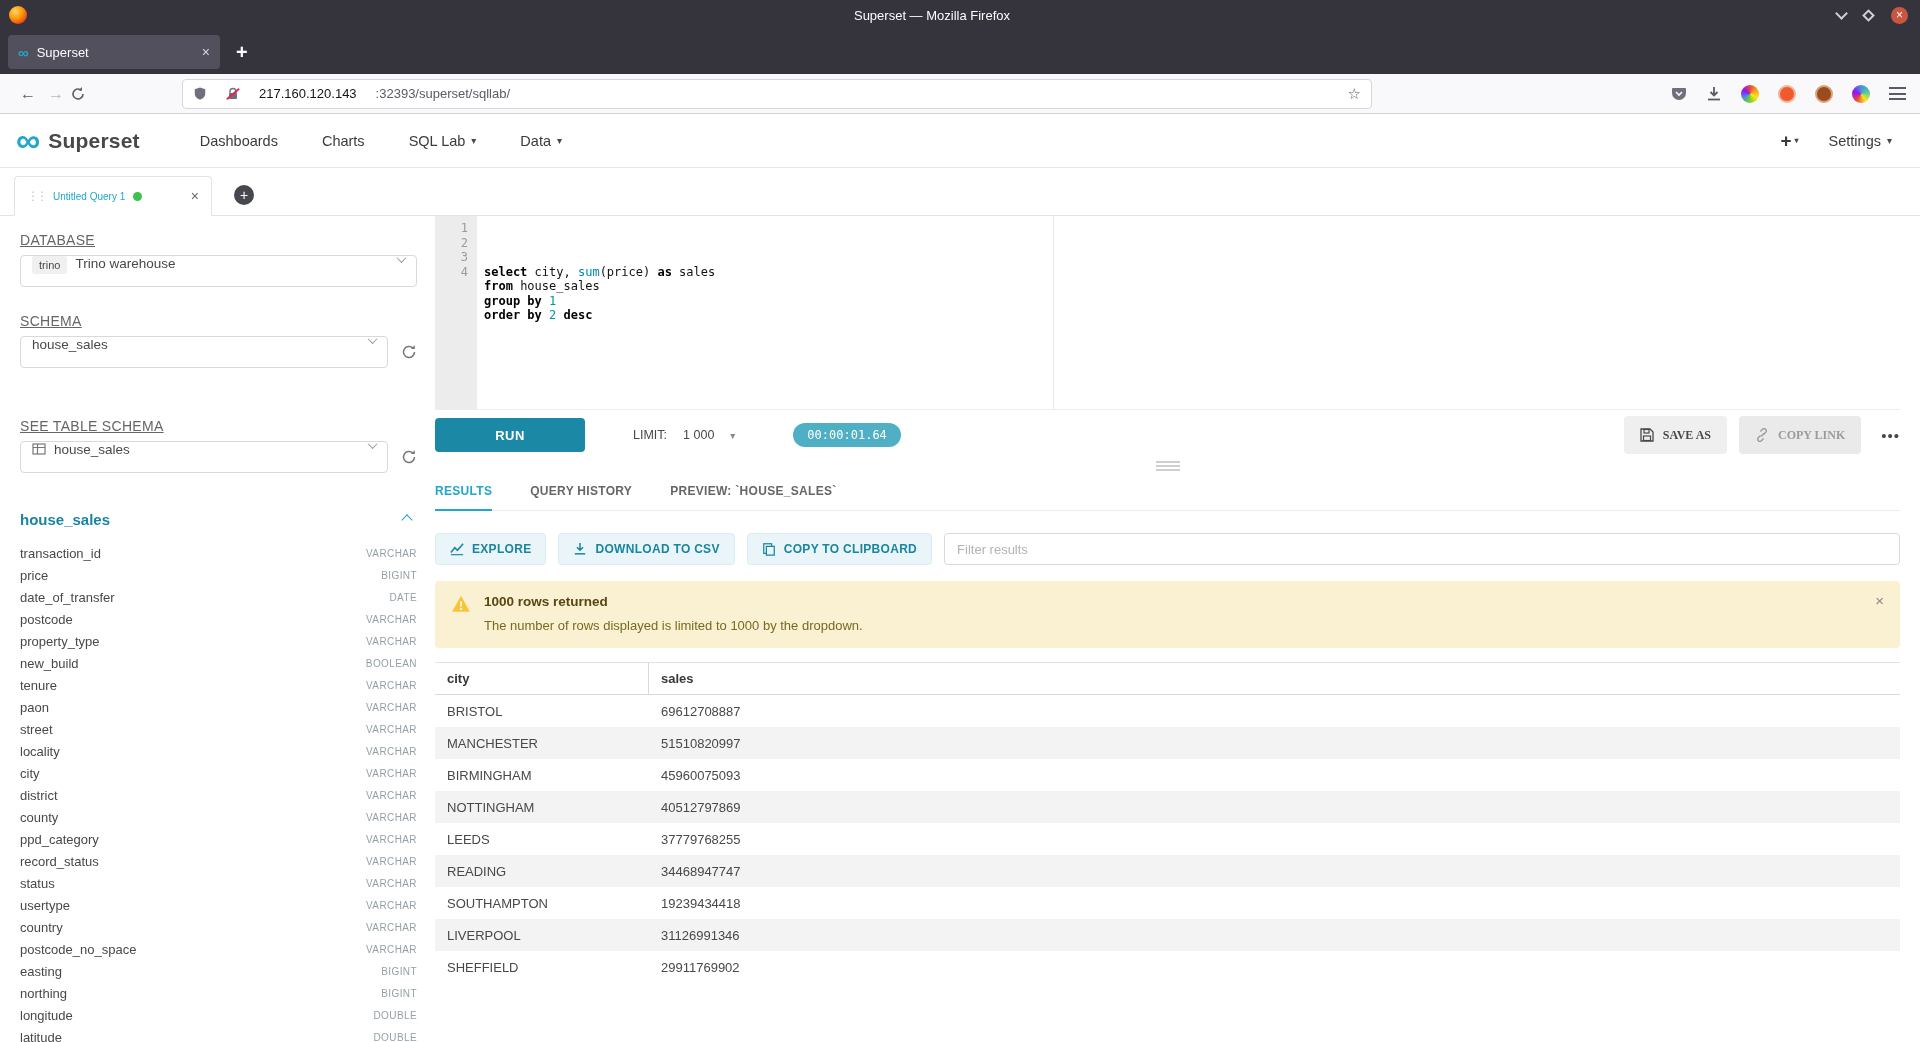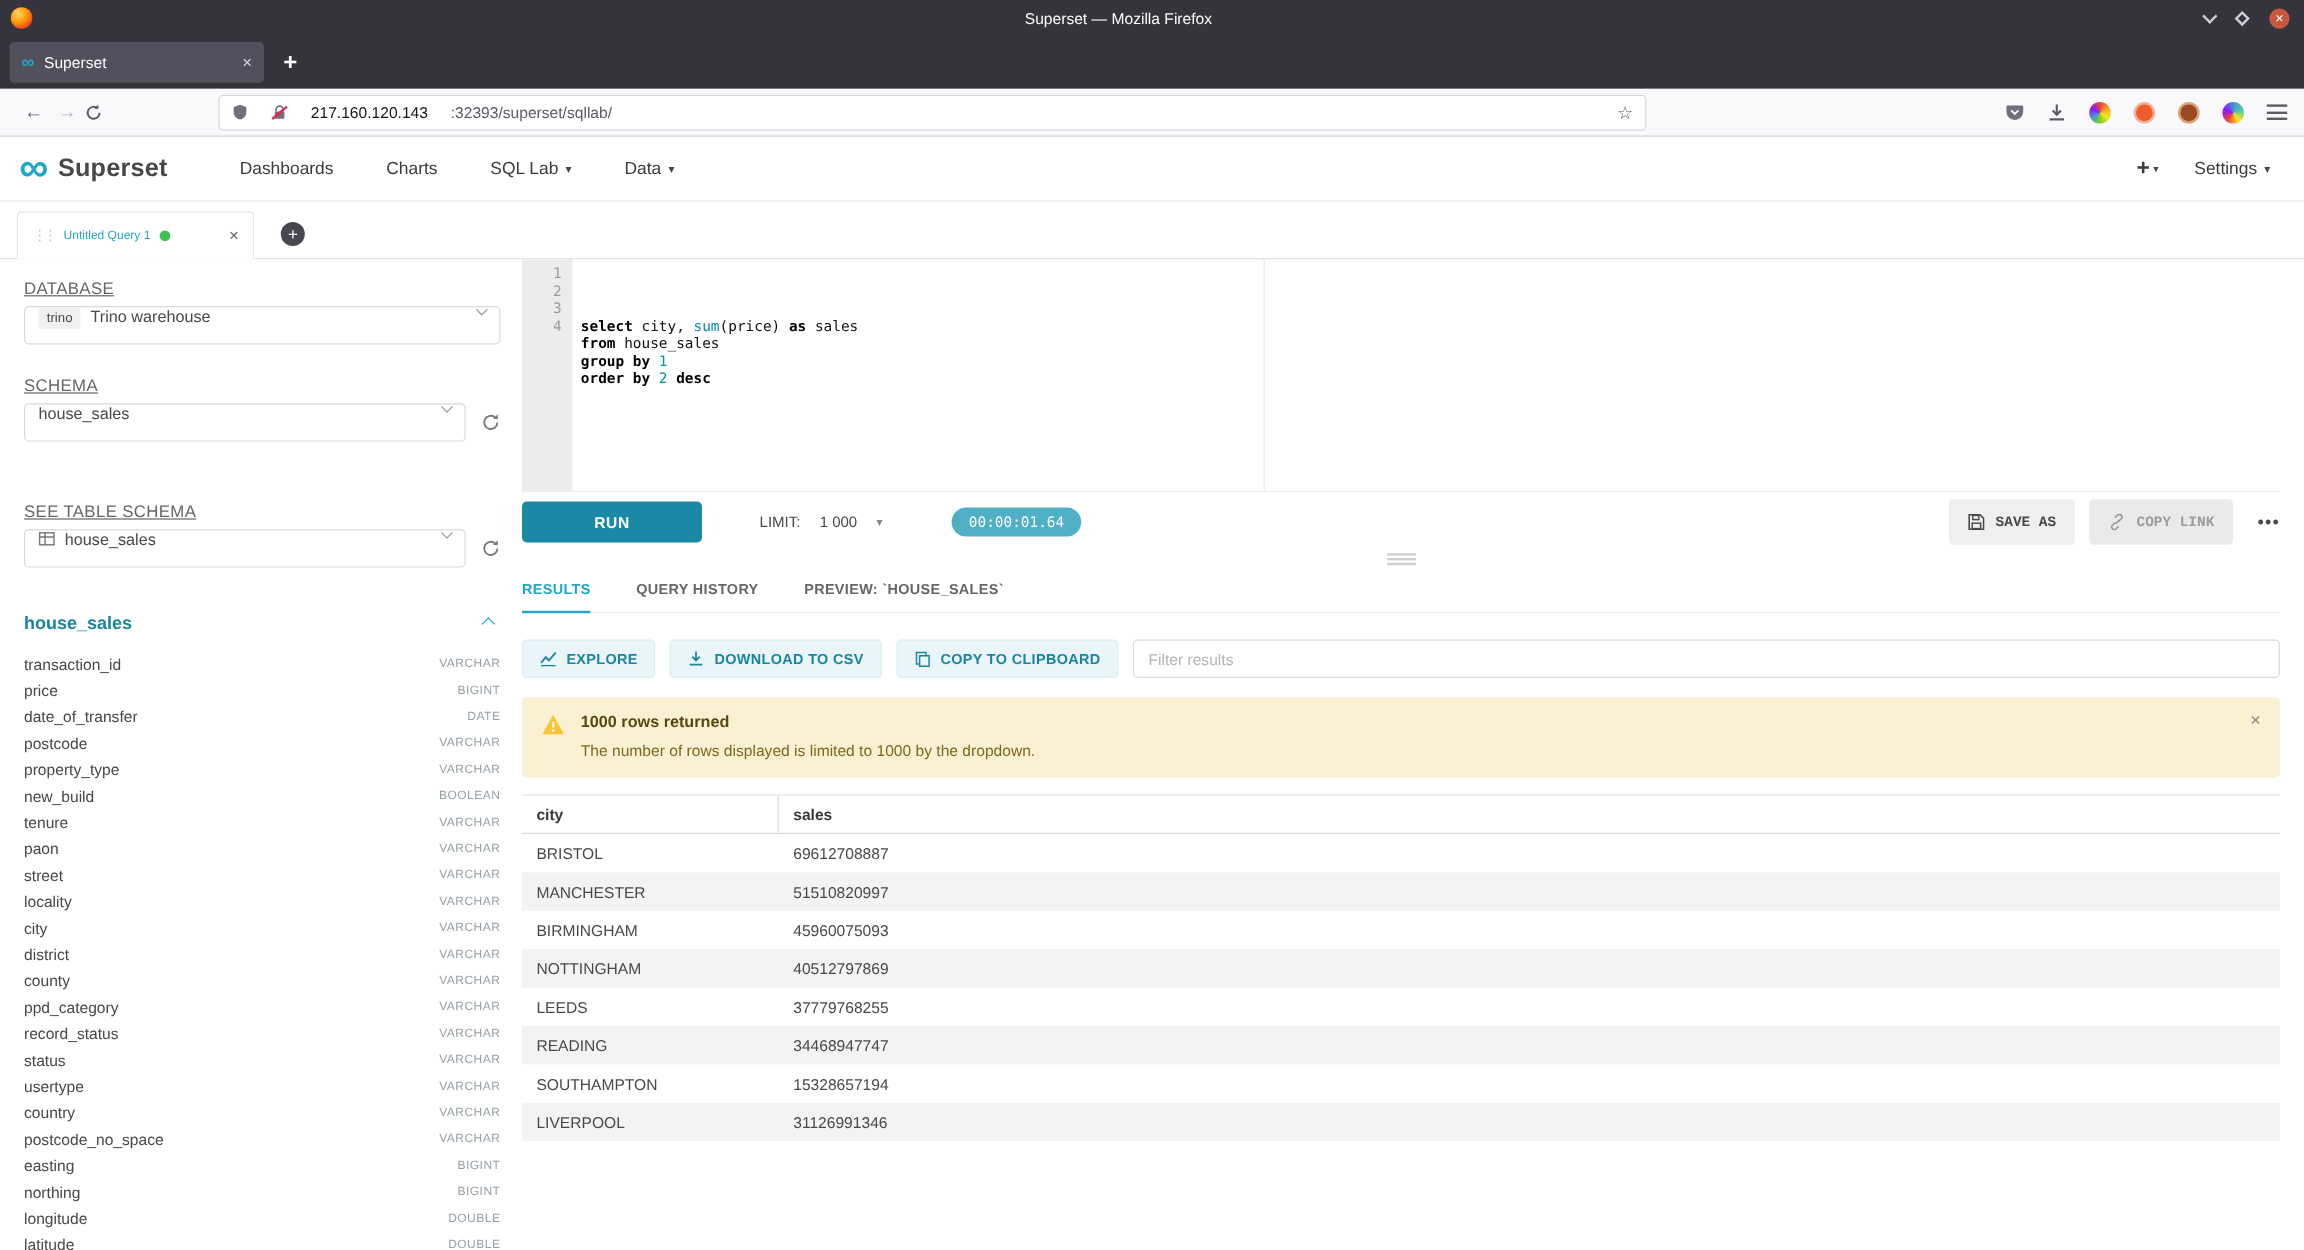--- a/index.html
+++ b/index.html
@@ -87,21 +87,21 @@
   .tok-fn { color:#0086b3; }
   .tok-num { color:#099; }
   .print-margin { position:absolute; left:576px; top:0; bottom:0; width:1px; background:#e8e8e8; }
   
   .run-toolbar { height:50px; display:flex; align-items:center; }
   .run-btn { width:150px; height:34px; background:#1b89a5; color:#fff; border:none; border-radius:4px; font-size:13px; font-weight:bold; letter-spacing:.5px; font-family:inherit; }
   .limit { margin-left:48px; display:flex; align-items:center; gap:16px; font-size:12.5px; color:#484848; }
   .limit .caret { color:#888; }
   .timer { margin-left:58px; background:#4fb0c5; color:#fff; font-family:"DejaVu Sans Mono", monospace; font-size:12px; padding:5px 14px; border-radius:14px; }
   .rt-right { margin-left:auto; display:flex; align-items:center; gap:12px; }
-  .btn-gray { height:38px; background:#efefef; border:none; border-radius:4px; display:flex; align-items:center; gap:9px; padding:0 16px; font-size:12px; font-weight:600; color:#484848; font-family:Liberation Mono, monospace; }
+  .btn-gray { height:38px; background:#efefef; border:none; border-radius:4px; display:flex; align-items:center; gap:9px; padding:0 16px; font-size:12px; font-weight:600; color:#484848; font-family:Liberation Serif, serif; }
   .btn-gray.muted { color:#9b9b9b; background:#eaeaea; }
   .more-dots { font-size:15px; color:#484848; letter-spacing:1px; margin-left:8px; }
   
   .south { flex:1; display:flex; flex-direction:column; }
   .grip { width:24px; margin:1px auto 2px; }
   .grip div { height:2px; background:#cfcfcf; margin-bottom:2px; }
   .result-tabs { display:flex; gap:38px; border-bottom:1px solid #ececec; }
   .rtab { padding:9px 0 11px; font-size:12px; font-weight:600; color:#666; letter-spacing:.3px; }
   .rtab.active { color:#20a7c9; border-bottom:2px solid #20a7c9; margin-bottom:-1px; }
   .actions { display:flex; align-items:center; gap:12px; margin-top:22px; }
@@ -535,28 +535,32 @@
                 <div class="cell-sales">37779768255</div>
               </div>
 
               <div class="rt-row">
                 <div class="cell-city">READING</div>
                 <div class="cell-sales">34468947747</div>
               </div>
 
               <div class="rt-row">
                 <div class="cell-city">SOUTHAMPTON</div>
-                <div class="cell-sales">15328657194</div>
+                <div class="cell-sales">19239434418</div>
               </div>
 
               <div class="rt-row">
                 <div class="cell-city">LIVERPOOL</div>
                 <div class="cell-sales">31126991346</div>
               </div>
 
+              <div class="rt-row">
+                <div class="cell-city">SHEFFIELD</div>
+                <div class="cell-sales">29911769902</div>
+              </div>
 
             </div>
         </div>
 
       </div>
     </div>
   </div>
 </div>
 
 </body></html>

